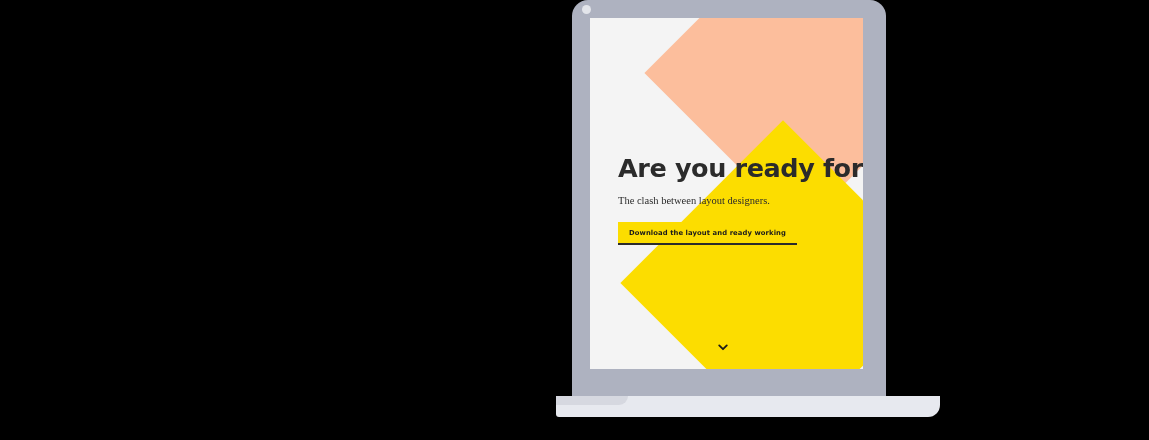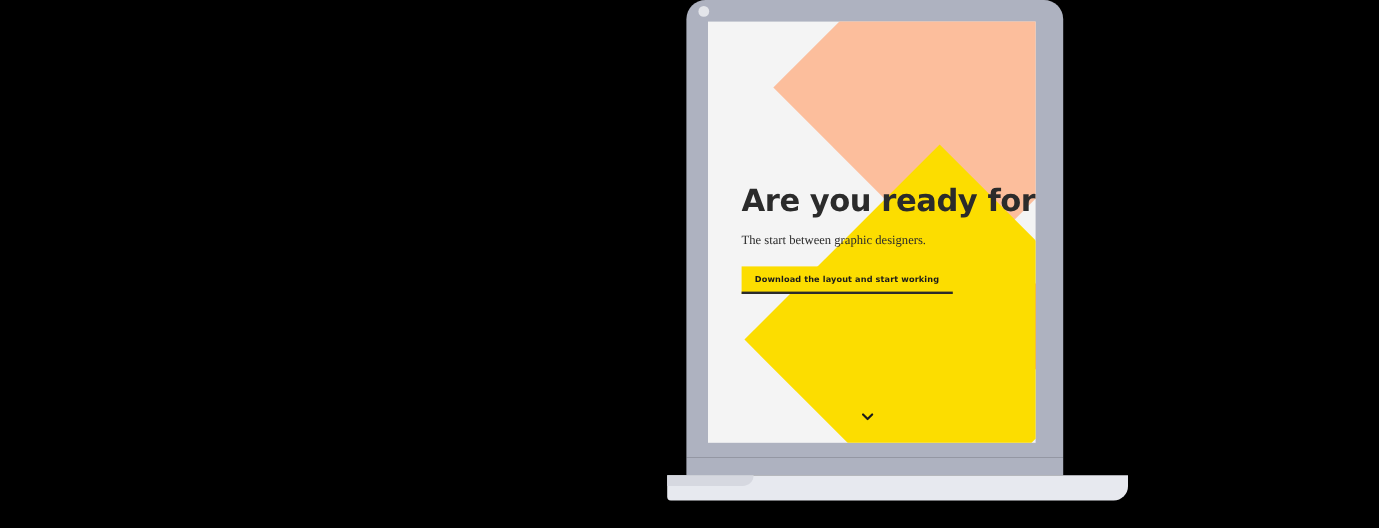--- a/index.html
+++ b/index.html
@@ -100,23 +100,23 @@
 
       <div class="screen">
 
         <div class="shape peach"></div>
         <div class="shape pink"></div>
         <div class="shape yellow"></div>
 
         <div class="hero">
           <h1><span>Are you ready for the</span><br></h1>
 
-          <p class="sub">The start between graphic designers.</p>
+          <p class="sub">The clash between layout designers.</p>
 
-          <button class="cta">Download the layout and start working</button>
+          <button class="cta">Download the layout and ready working</button>
         </div>
 
         <div class="chevron">
           <svg width="14" height="14" viewBox="0 0 14 14" aria-hidden="true">
             <path d="M3.2 5.4 L7 9.2 L10.8 5.4" fill="none" stroke="#1b1b1b" stroke-width="1.8" stroke-linecap="round" stroke-linejoin="round"></path>
           </svg>
         </div>
 
       </div>
     </div>

